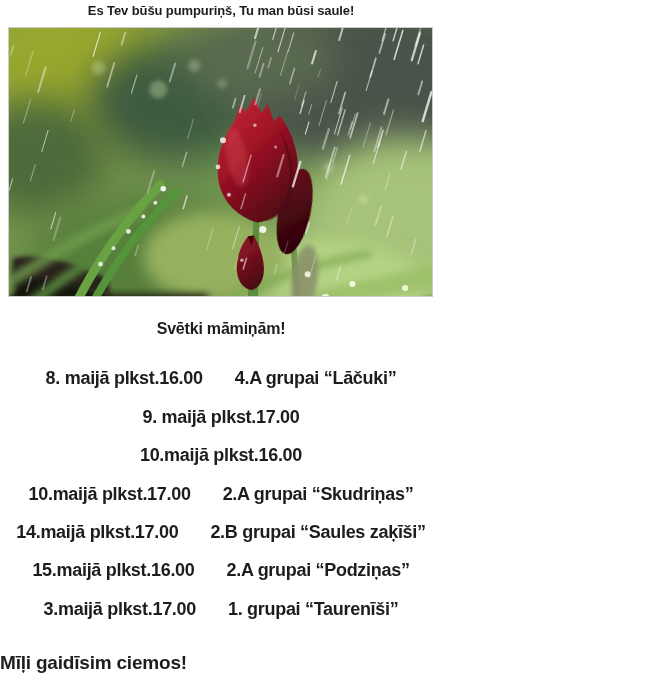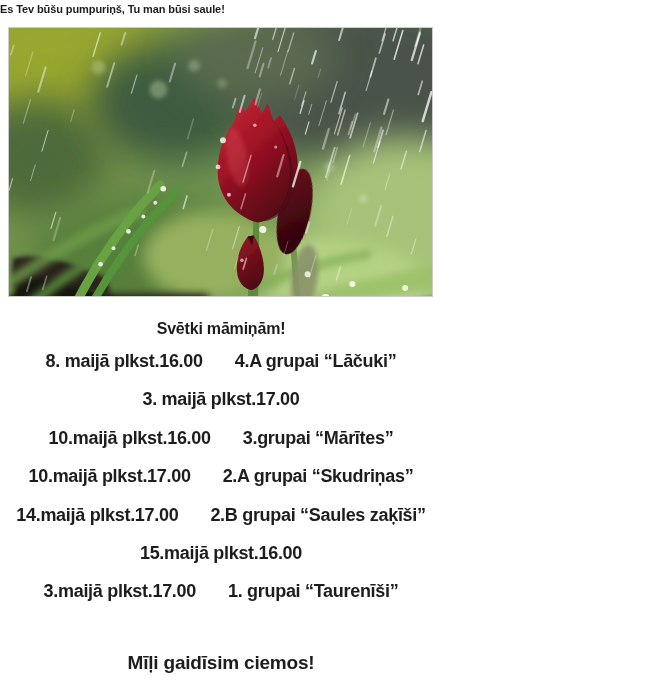--- a/index.html
+++ b/index.html
@@ -4,40 +4,40 @@
 <style>
   html,body{margin:0;padding:0;background:#ffffff;}
   body{
     width:648px;height:680px;position:relative;overflow:hidden;
     font-family:"Liberation Sans",sans-serif;
     font-weight:bold;color:#1d1d1d;
   }
   .page{position:absolute;inset:0;}
   .title{
     position:absolute;top:3px;left:0;width:442px;margin:0;
-    font-size:11px;letter-spacing:-0.1px;
+    text-align:center;font-size:13px;letter-spacing:-0.1px;
   }
   .photo{
     position:absolute;left:8px;top:27px;width:425px;height:270px;
     border:1px solid #cccccc;box-sizing:border-box;overflow:hidden;
     background:#6e9150;
   }
   .photo svg{display:block;width:100%;height:100%;}
   .subtitle{
     position:absolute;top:320px;left:0;width:442px;
     text-align:center;font-size:16px;letter-spacing:-0.2px;
   }
   .schedule{position:absolute;top:351px;left:0;width:442px;}
   .row{
-    height:38.4px;display:flex;justify-content:center;align-items:flex-start;
+    height:38.4px;display:flex;justify-content:center;align-items:flex-end;
     gap:32px;font-size:18px;letter-spacing:-0.3px;white-space:nowrap;
   }
   .footer{
     position:absolute;top:652px;left:0;width:442px;
-    text-align:center;font-size:19px;letter-spacing:-0.2px;
+    font-size:19px;letter-spacing:-0.2px;
   }
 </style>
 </head>
 <body>
 
 <div class="page">
 
   <h1 class="title">Es Tev būšu pumpuriņš, Tu man būsi saule!</h1>
 
   <div class="photo">
@@ -287,36 +287,36 @@
   </div>
 
   <div class="subtitle">Svētki māmiņām!</div>
 
   <div class="schedule">
     <div class="row">
       <span>8. maijā plkst.16.00</span>
       <span>4.A grupai “Lāčuki”</span>
     </div>
     <div class="row">
-      <span>3. maijā plkst.17.00</span>
+      <span>9. maijā plkst.17.00</span>
     </div>
     <div class="row">
       <span>10.maijā plkst.16.00</span>
-      <span>3.grupai “Mārītes”</span>
     </div>
     <div class="row">
       <span>10.maijā plkst.17.00</span>
       <span>2.A grupai “Skudriņas”</span>
     </div>
     <div class="row">
       <span>14.maijā plkst.17.00</span>
       <span>2.B grupai “Saules zaķīši”</span>
     </div>
     <div class="row">
       <span>15.maijā plkst.16.00</span>
+      <span>2.A grupai “Podziņas”</span>
     </div>
     <div class="row">
       <span>3.maijā plkst.17.00</span>
       <span>1. grupai “Taurenīši”</span>
     </div>
   </div>
 
   <div class="footer">Mīļi gaidīsim ciemos!</div>
 
 </div>

